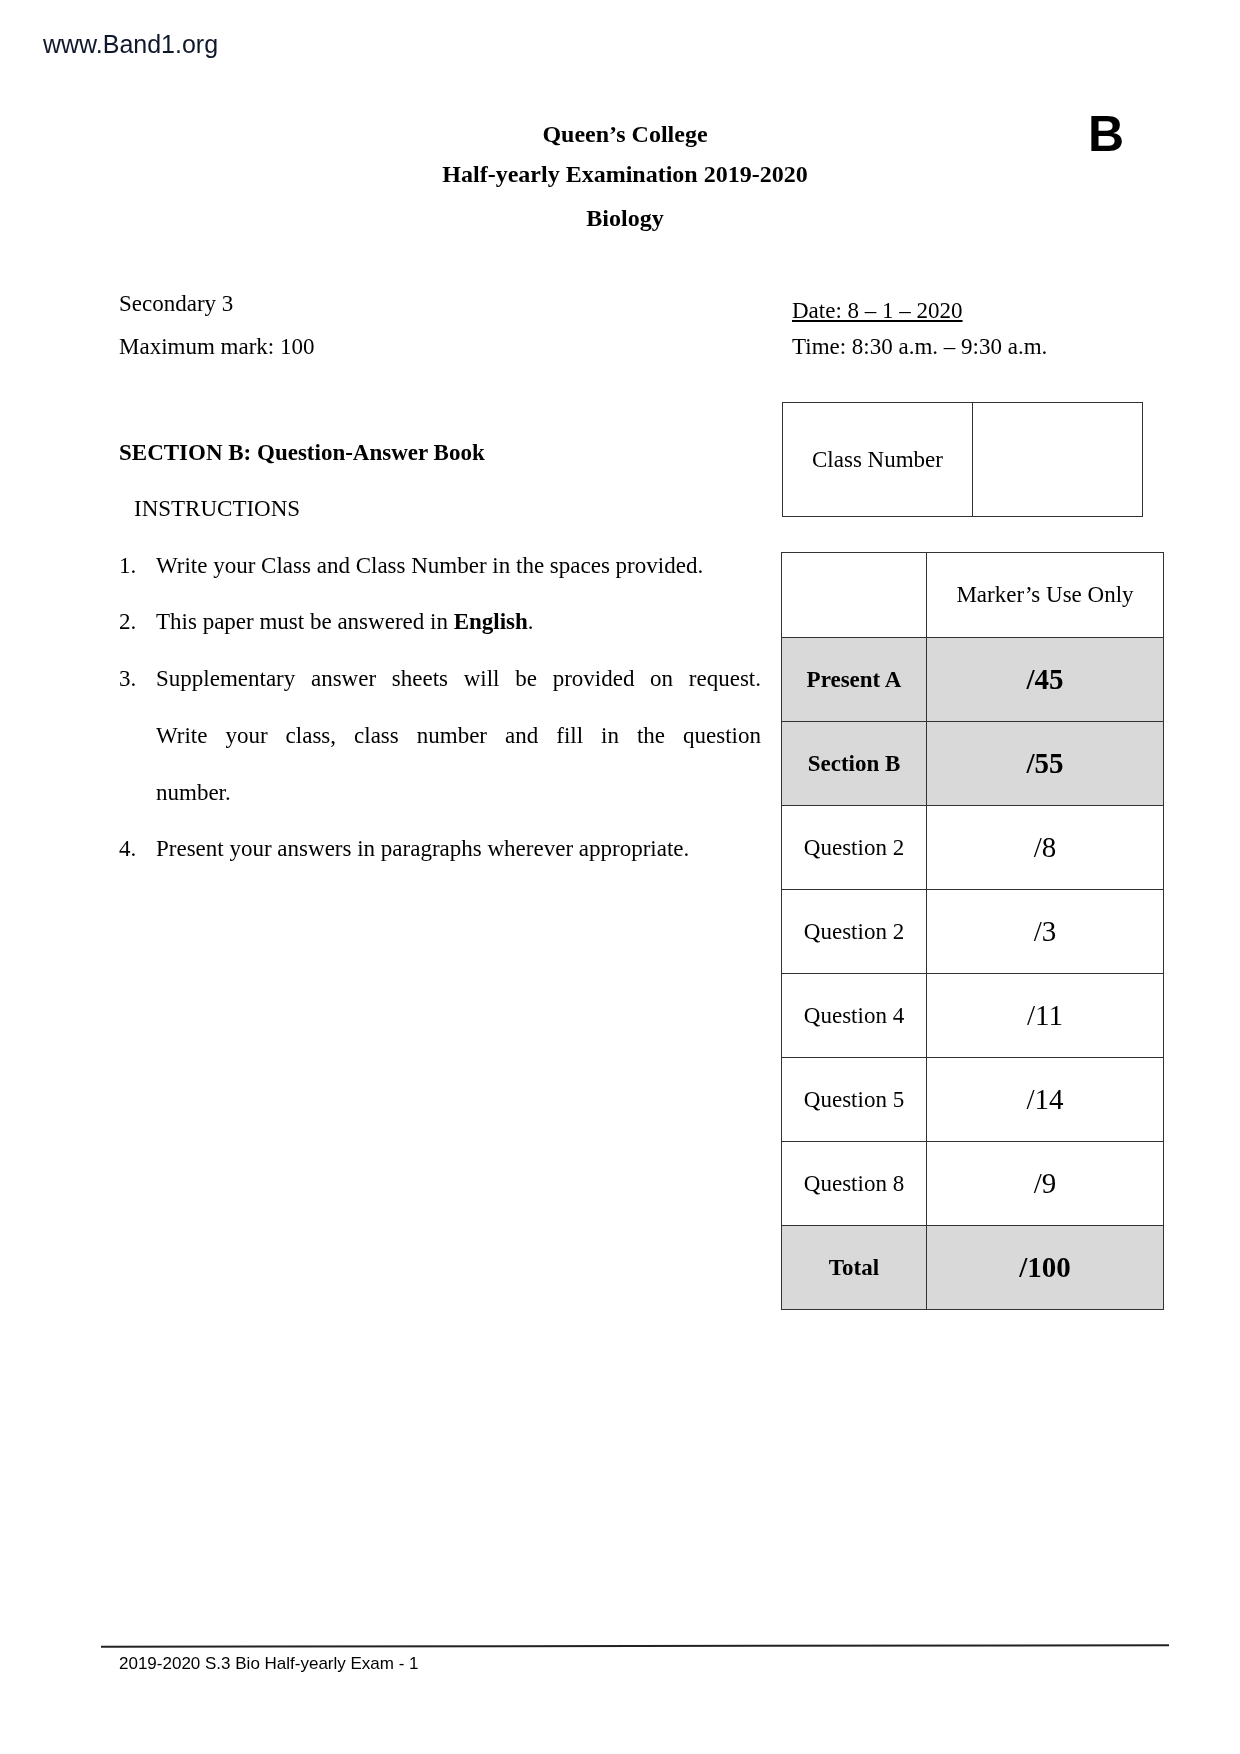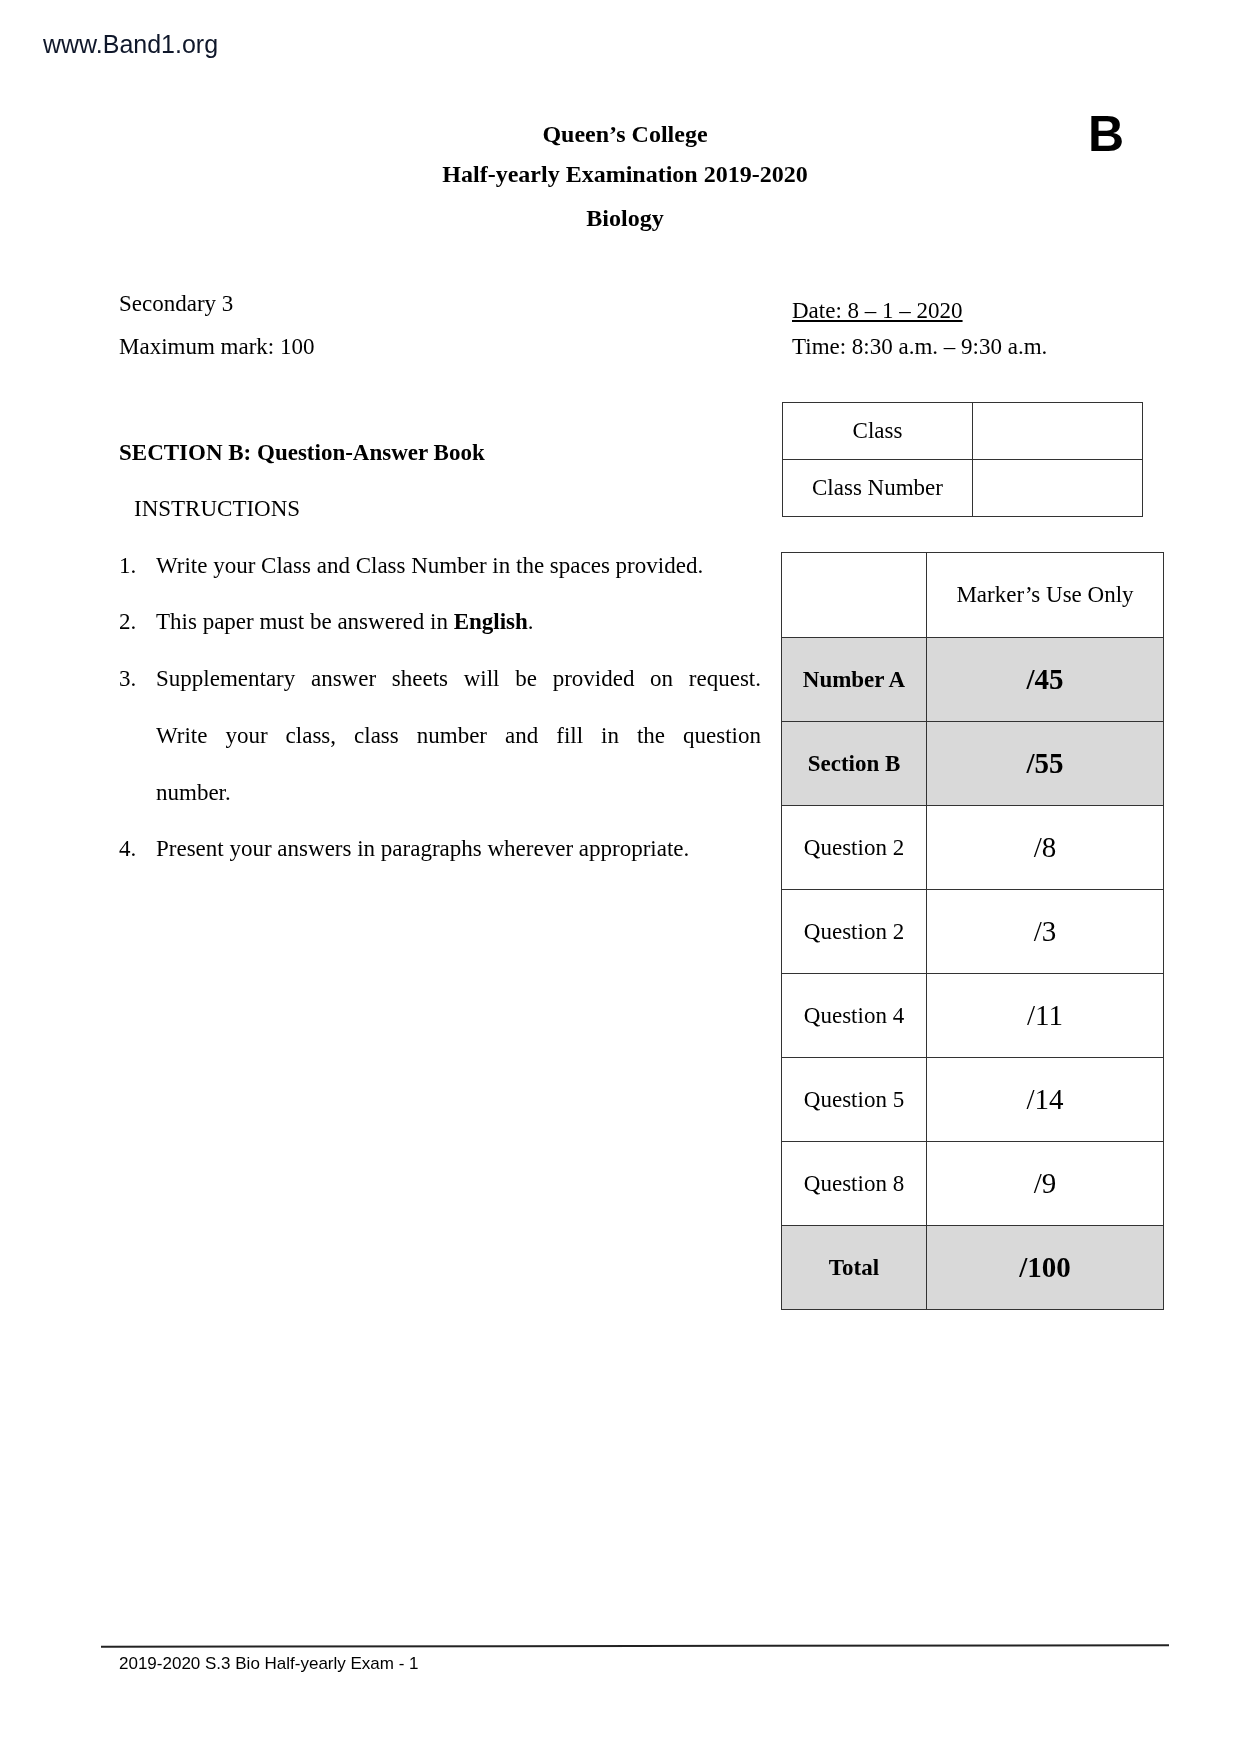--- a/index.html
+++ b/index.html
@@ -40,24 +40,20 @@
 <div class="abs title" style="top:205px;">Biology</div>
 <div class="abs paper-letter">B</div>
 
 <div class="abs meta" style="left:119px; top:291px;">Secondary 3</div>
 <div class="abs meta" style="left:119px; top:334px;">Maximum mark: 100</div>
 <div class="abs meta" style="left:792px; top:298px;text-decoration:underline;">Date: 8 – 1 – 2020</div>
 <div class="abs meta" style="left:792px; top:334px;">Time: 8:30 a.m. – 9:30 a.m.</div>
 
 <table class="class-table">
   <tbody>
-      <tr>
-    <td class="lbl">Class</td>
-    <td></td>
-  </tr>
   <tr>
     <td class="lbl">Class Number</td>
     <td></td>
   </tr>
 </tbody>
   </table>
 
 <div class="abs section-heading">SECTION B: Question-Answer Book</div>
 <div class="abs instr-heading">INSTRUCTIONS</div>
 
@@ -84,21 +80,21 @@
   <span class="txt last">Present your answers in paragraphs wherever appropriate.</span>
 </div>
 
 <table class="marker-table">
   <tbody>
       <tr>
     <td class="c1 head"></td>
     <td class="head">Marker’s Use Only</td>
   </tr>
   <tr class="shaded">
-    <td class="c1">Number A</td>
+    <td class="c1">Present A</td>
     <td class="val">/45</td>
   </tr>
   <tr class="shaded">
     <td class="c1">Section B</td>
     <td class="val">/55</td>
   </tr>
   <tr>
     <td class="c1">Question 2</td>
     <td class="val">/8</td>
   </tr>

